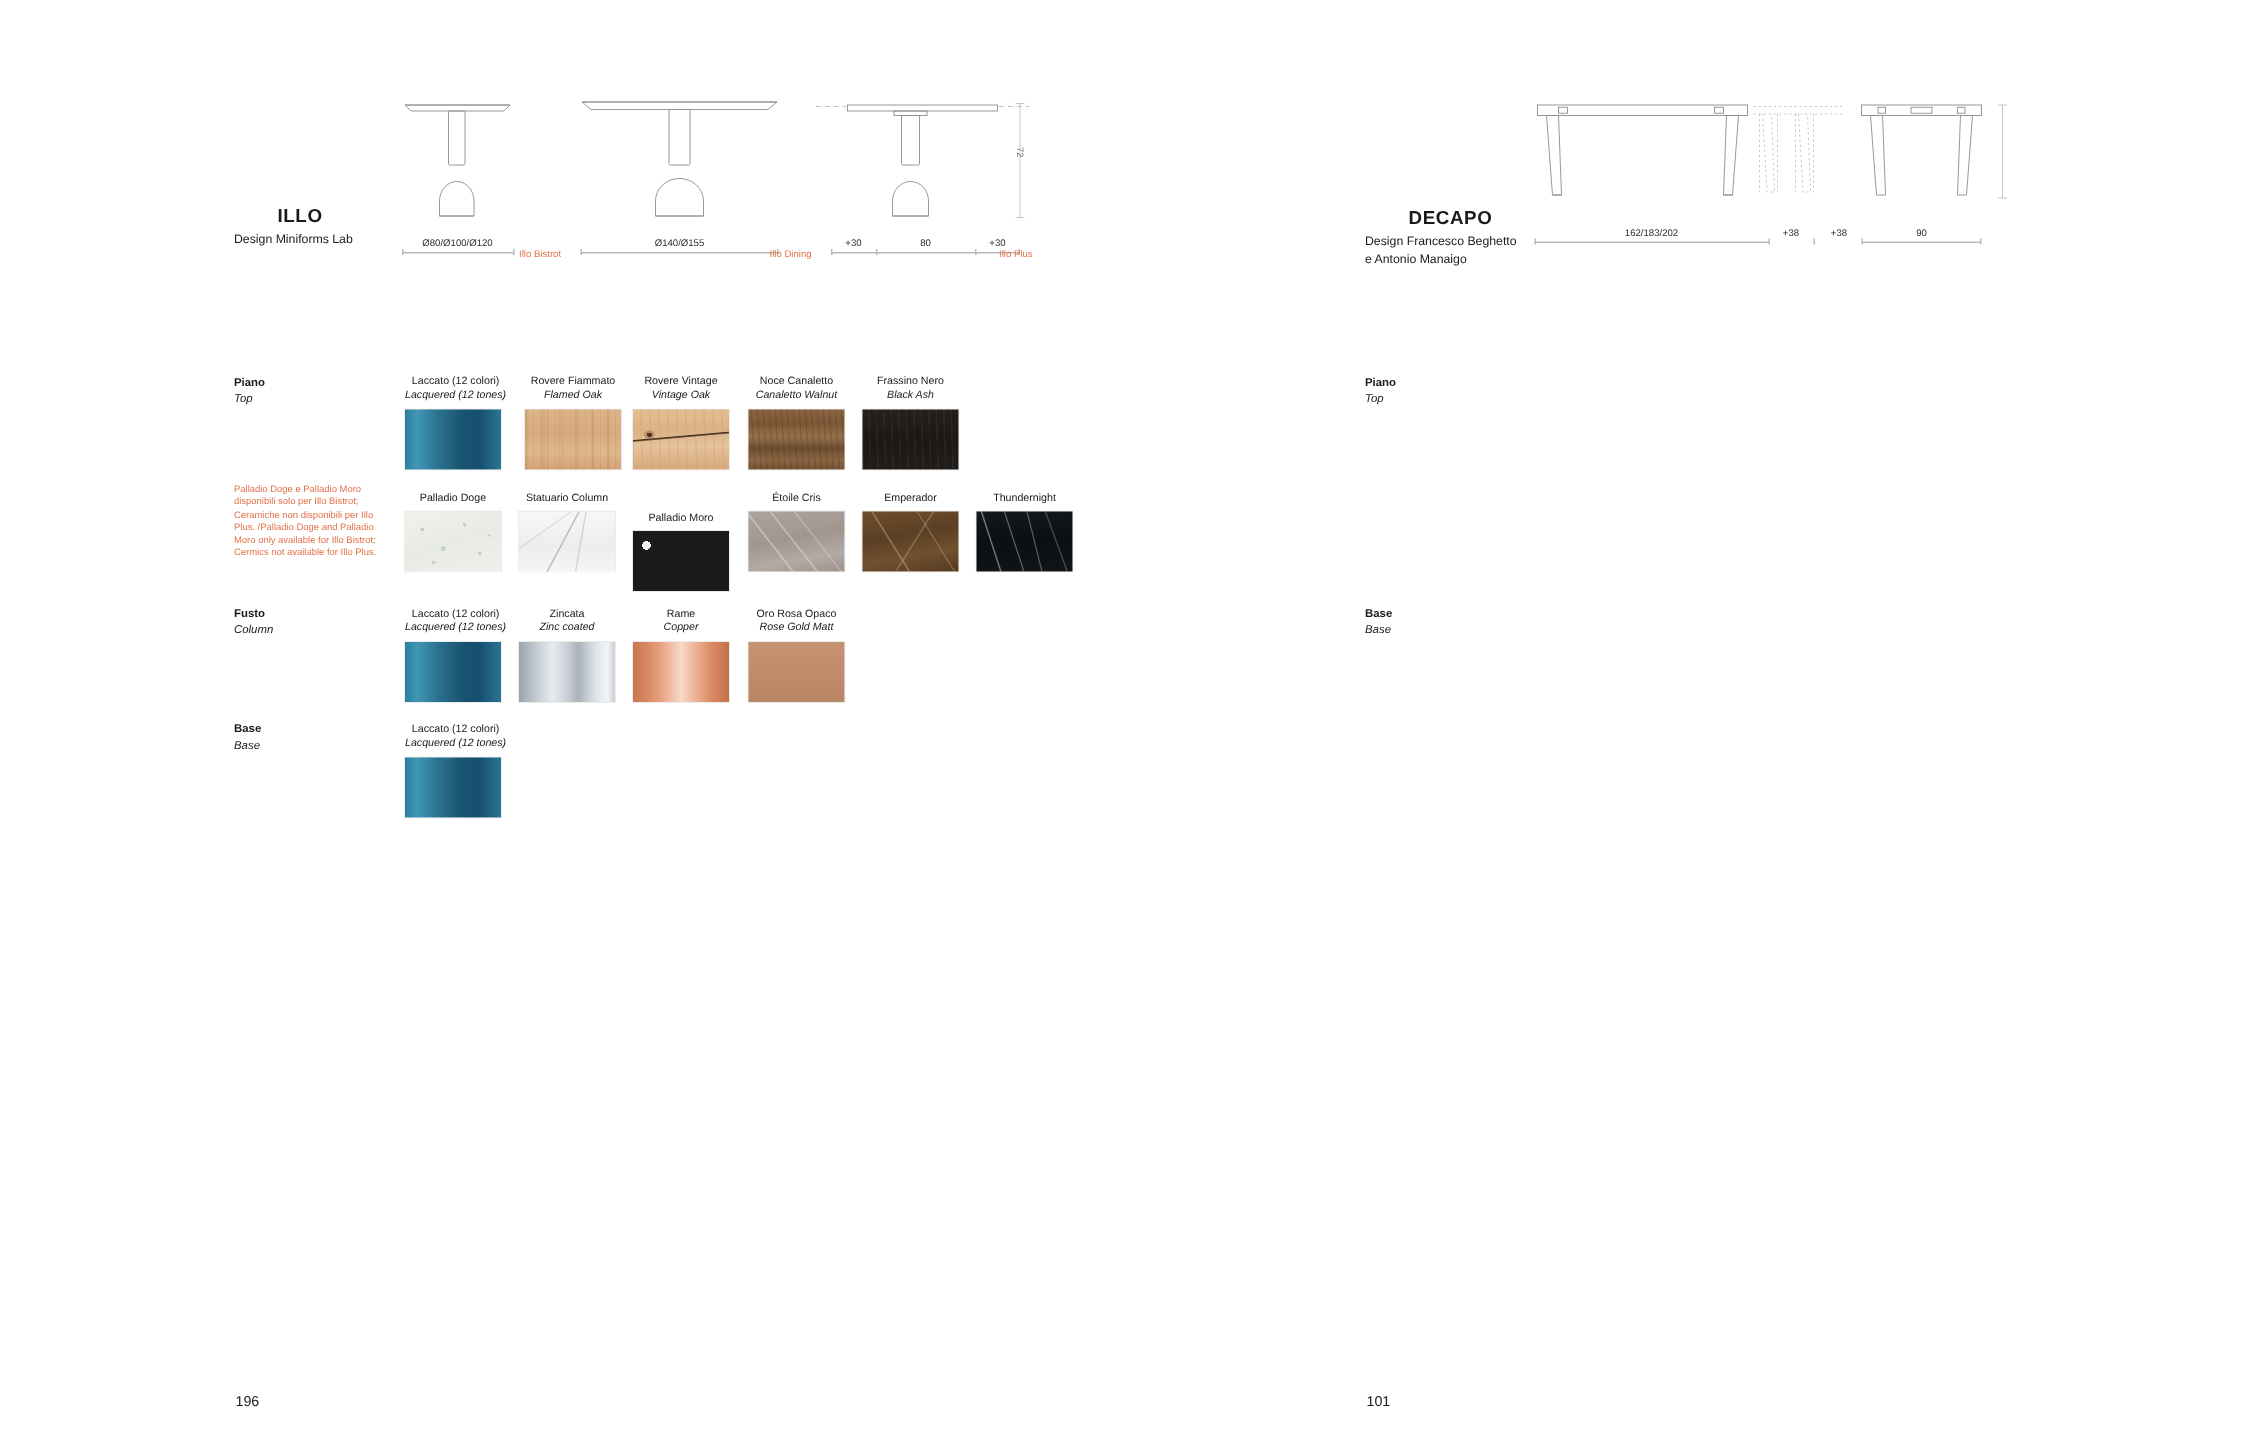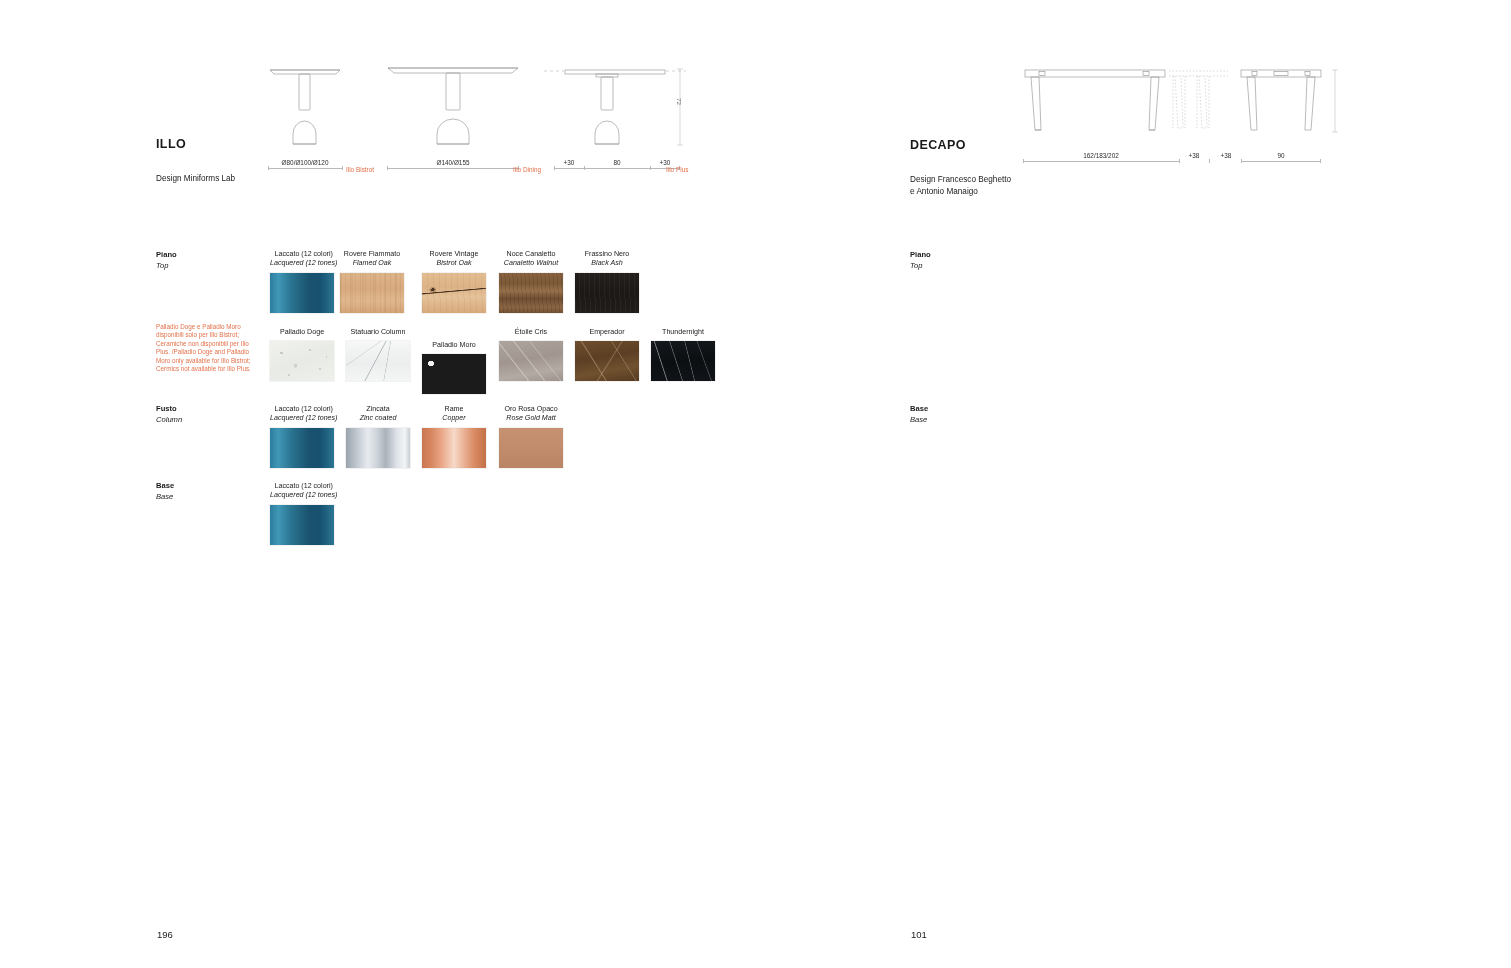--- a/index.html
+++ b/index.html
@@ -10,24 +10,24 @@
     color: #1a1a1a;
     position: relative;
     overflow: hidden;
   }
   .page { position: absolute; top: 0; height: 968px; }
   .page-left  { left: 0;   width: 755px; }
   .page-right { left: 755px; width: 756px; }
 
   
   .prod-title {
-    font-size: 12.5px; font-weight: bold; letter-spacing: .4px;
+    font-size: 12.5px; font-weight: bold; letter-spacing: .4px; margin-left: 29px;
   }
   .prod-design {
-    font-size: 8.2px; line-height: 11.5px; margin-top: 22px; color: #1a1a1a;
+    font-size: 8.2px; line-height: 11.5px; margin-top: 3px; color: #1a1a1a;
   }
 
   
   .dimrow { position: absolute; font-size: 6.4px; color: #2b2b2b; }
   .dimline { position: absolute; height: 1px; background: #b9b9b9; top: 0; }
   .dimtick { position: absolute; width: 1px; height: 4px; background: #b9b9b9; top: -2px; }
   .dimlabel { position: absolute; transform: translateX(-50%); white-space: nowrap; }
   .variant {
     position: absolute; font-size: 6.4px; color: #e2714a; white-space: nowrap;
   }
@@ -235,26 +235,26 @@
   <div class="grouplabel" style="left:156px;top:250px;">
     <b>Piano</b>
     <i>Top</i>
   </div>
   <div class="note" style="left:156px;top:323px;">Palladio Doge e Palladio Moro disponibili solo per Illo Bistrot; Ceramiche non disponibili per Illo Plus. /Palladio Doge and Palladio Moro only available for Illo Bistrot; Cermics not available for Illo Plus.</div>
 
   <div class="sw" style="left:270px;top:250px;">
     <div class="cap"><span>Laccato (12 colori)</span><i>Lacquered (12 tones)</i></div>
     <div class="chip m-lacquer"></div>
   </div>
-  <div class="sw" style="left:340px;top:250px;">
+  <div class="sw" style="left:350px;top:250px;">
     <div class="cap"><span>Rovere Fiammato</span><i>Flamed Oak</i></div>
     <div class="chip m-flamedoak"></div>
   </div>
   <div class="sw" style="left:422px;top:250px;">
-    <div class="cap"><span>Rovere Vintage</span><i>Bistrot Oak</i></div>
+    <div class="cap"><span>Rovere Vintage</span><i>Vintage Oak</i></div>
     <div class="chip m-vintageoak"></div>
   </div>
   <div class="sw" style="left:499px;top:250px;">
     <div class="cap"><span>Noce Canaletto</span><i>Canaletto Walnut</i></div>
     <div class="chip m-walnut"></div>
   </div>
   <div class="sw" style="left:575px;top:250px;">
     <div class="cap"><span>Frassino Nero</span><i>Black Ash</i></div>
     <div class="chip m-blackash"></div>
   </div>

